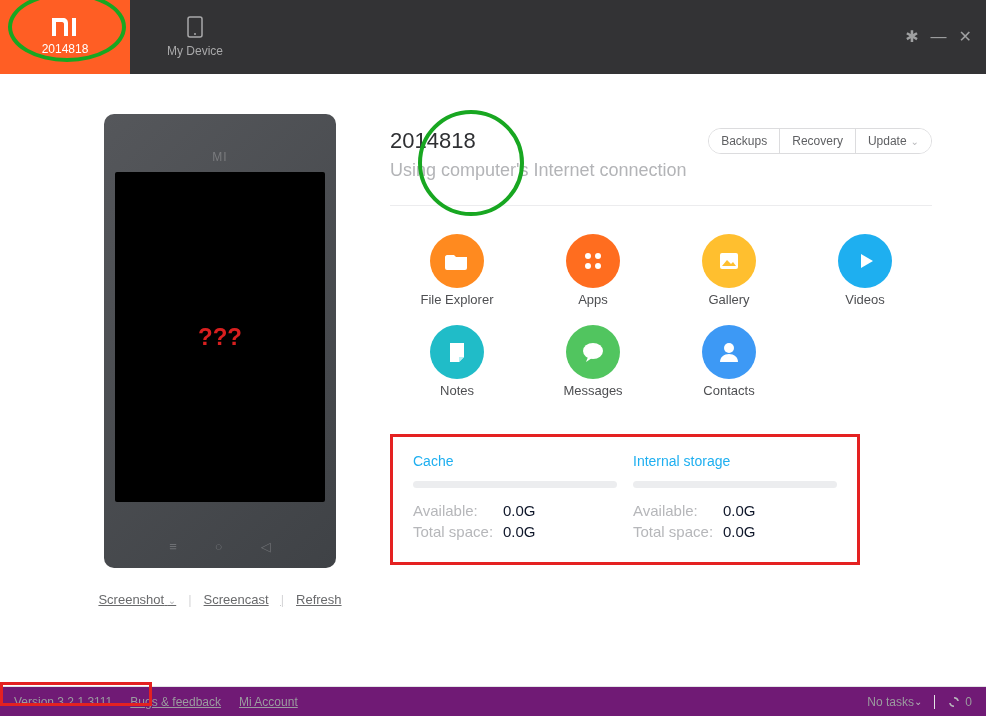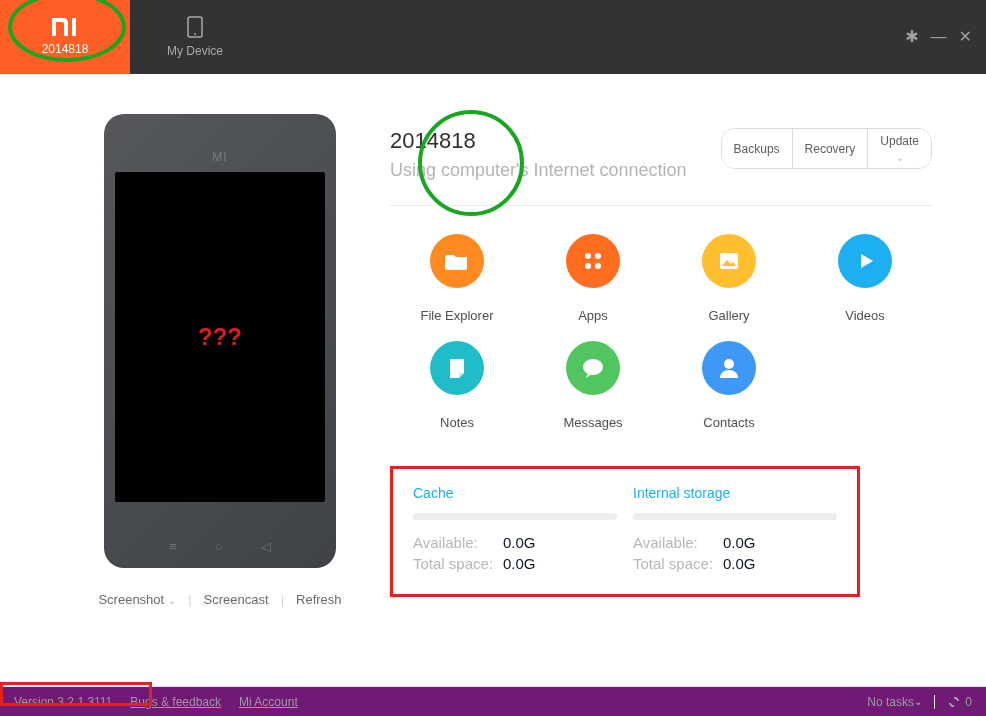--- a/index.html
+++ b/index.html
@@ -8,39 +8,39 @@
 .titlebar { height: 74px; background: #333335; display: flex; align-items: stretch; }
 .tab { display: flex; flex-direction: column; align-items: center; justify-content: center; width: 130px; cursor: pointer; color: #a9a9aa; font-size: 12px; }
 .tab.active { background: #ff5e24; color: #fff; }
 .tab .icon { margin-bottom: 6px; }
 .win-ctrl { margin-left: auto; display: flex; align-items: center; gap: 12px; padding-right: 14px; color: #9fa0a1; }
 .win-ctrl span { cursor: pointer; font-size: 16px; line-height: 1; }
 
 .main { display: flex; padding: 40px 54px 0 80px; gap: 30px; }
 
 .phone-col { width: 280px; display: flex; flex-direction: column; align-items: center; }
-.phone { width: 232px; height: 454px; border-radius: 20px; background: linear-gradient(135deg,#55575b,#3f4246); padding: 36px 10px 42px 10px; display: flex; flex-direction: column; align-items: center; position: relative; text-align: right; }
+.phone { width: 232px; height: 454px; border-radius: 10px; background: linear-gradient(135deg,#55575b,#3f4246); padding: 36px 10px 42px 10px; display: flex; flex-direction: column; align-items: center; position: relative; text-align: right; }
 .phone-brand { color: #7a7b7e; font-size: 12px; letter-spacing: 1px; margin-bottom: 8px; }
 .phone-screen { background: #000; width: 210px; height: 330px; border-radius: 2px; display: flex; align-items: center; justify-content: center; color: #d81f1f; font-weight: 700; font-size: 24px; }
 .nav-dots { position: absolute; bottom: 14px; left: 0; right: 0; display: flex; justify-content: center; gap: 38px; color: #6e7074; font-size: 13px; }
 
-.phone-actions { display: flex; gap: 4px; margin-top: 24px; color: #696a6c; font-size: 13px; align-items: flex-start; }
+.phone-actions { display: flex; gap: 4px; margin-top: 24px; color: #696a6c; font-size: 13px; align-items: flex-start; text-decoration: underline; }
 .phone-actions .act { padding: 0 8px; cursor: pointer; }
 .phone-actions .sep { color: #d6d6d8; }
 
 .right-col { flex: 1; }
 .device-header { display: flex; justify-content: space-between; align-items: flex-start; border-bottom: 1px solid #ececee; padding-bottom: 24px; margin-top: 14px; }
 .device-name { font-size: 22px; color: #2f3033; margin-bottom: 6px; }
 .device-sub { font-size: 18px; color: #b3b4b7; }
 .btn-group { display: flex; border: 1px solid #dcdcde; border-radius: 14px; overflow: hidden; }
 .btn-group .btn { padding: 5px 12px; font-size: 12px; color: #5f6063; background: #fff; cursor: pointer; border-right: 1px solid #dcdcde; display: flex; align-items: center; gap: 4px; }
-.btn-group .btn:last-child { border-right: 0; flex-direction: column; }
+.btn-group .btn:last-child { border-right: 0; }
 
 .tile-grid { display: grid; grid-template-columns: repeat(4, 1fr); gap: 18px 10px; margin-top: 28px; padding: 0 4px; }
-.tile { display: flex; flex-direction: column; align-items: center; gap: 20px; cursor: pointer; text-align: center; }
+.tile { display: flex; flex-direction: column; align-items: center; gap: 4px; cursor: pointer; text-align: center; }
 .tile .disc { width: 54px; height: 54px; border-radius: 50%; display: flex; align-items: center; justify-content: center; }
 .tile .lbl { font-size: 13px; color: #4e4f52; }
 
 .c-orange { background: #ff8a1f; }
 .c-orange2 { background: #ff6d1f; }
 .c-yellow { background: #ffbf2f; }
 .c-blue { background: #1eaff0; }
 .c-cyan { background: #20bcc8; }
 .c-pink { background: #e83f9e; }
 .c-green { background: #51c55f; }

